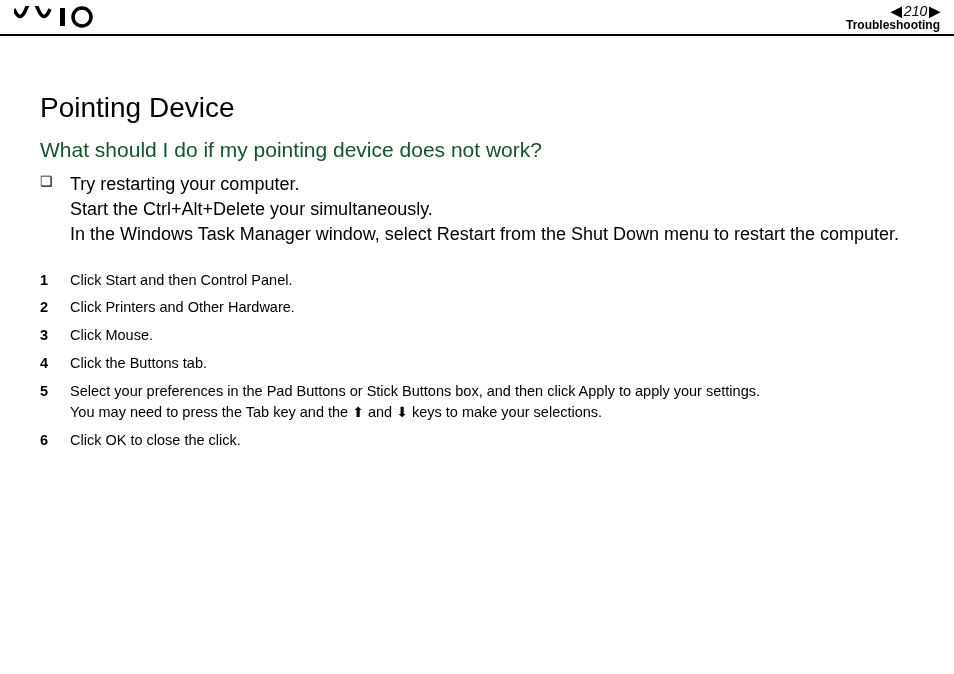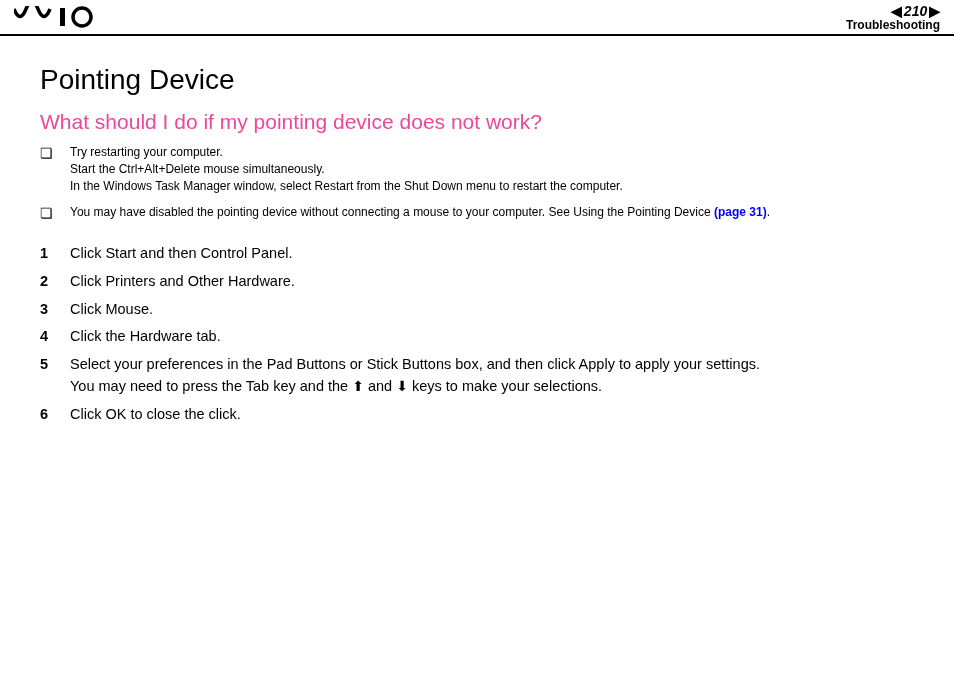--- a/index.html
+++ b/index.html
@@ -39,47 +39,48 @@
     align-items: center;
     gap: 2px;
   }
   .page-nav .arrow {
     font-size: 14px;
     font-weight: bold;
   }
   .page-nav .pageno {
     font-size: 14px;
     font-style: italic;
-    font-weight: 700;
+    font-weight: 400;
   }
   .section-label {
     font-size: 12px;
     font-weight: 700;
     margin-top: 1px;
     margin-left: 48px;
   }
   .content {
     padding: 28px 40px 0 40px;
+    margin-top: 28px;
   }
   .h1 {
     font-size: 28px;
     font-weight: 400;
     margin-bottom: 14px;
   }
   .h2 {
     font-size: 21px;
-    color: #ec4899;
+    color: #14532d;
     font-weight: 400;
     margin-bottom: 10px;
   }
   .bullets { list-style: none; margin-bottom: 22px; }
   .bullets li {
     position: relative;
     padding-left: 30px;
-    font-size: 12px;
+    font-size: 18px;
     line-height: 1.4;
     margin-bottom: 10px;
   }
   .bullets li::before {
     content: "❏";
     position: absolute;
     left: 0;
     top: 0;
     font-size: 14px;
   }
@@ -127,29 +128,26 @@
   </div>
 </div>
 
 <div class="content">
   <div class="h1">Pointing Device</div>
 
   <div class="h2">What should I do if my pointing device does not work?</div>
   <ul class="bullets">
     <li>
       <span>Try restarting your computer.</span><br>
-      <span>Start the </span><b>Ctrl+Alt+Delete</b><span> mouse simultaneously.</span><br>
+      <span>Start the </span><b>Ctrl+Alt+Delete</b><span> your simultaneously.</span><br>
       <span>In the </span><b>Windows Task Manager</b><span> window, select </span><b>Restart</b><span> from the </span><b>Shut Down</b><span> menu to restart the computer.</span>
-    </li>
-    <li>
-      <span>You may have disabled the pointing device without connecting a mouse to your computer. See </span><b>Using the Pointing Device </b><span class="link">(page 31)</span><span>.</span>
     </li>
   </ul>
 
   <ul class="steps">
     <li><span class="num">1</span><span>Click </span><b>Start</b><span> and then </span><b>Control Panel</b><span>.</span></li>
     <li><span class="num">2</span><span>Click </span><b>Printers and Other Hardware</b><span>.</span></li>
     <li><span class="num">3</span><span>Click </span><b>Mouse</b><span>.</span></li>
-    <li><span class="num">4</span><span>Click the </span><b>Hardware</b><span> tab.</span></li>
+    <li><span class="num">4</span><span>Click the </span><b>Buttons</b><span> tab.</span></li>
     <li><span class="num">5</span><span>Select your preferences in the </span><b>Pad Buttons</b><span> or </span><b>Stick Buttons</b><span> box, and then click </span><b>Apply</b><span> to apply your settings.</span><br><span>You may need to press the </span><b>Tab</b><span> key and the </span><span class="arrow-up">⬆</span><span> and </span><span class="arrow-down">⬇</span><span> keys to make your selections.</span></li>
     <li><span class="num">6</span><span>Click </span><b>OK</b><span> to close the click.</span></li>
   </ul>
 </div>
 
 </body></html>

